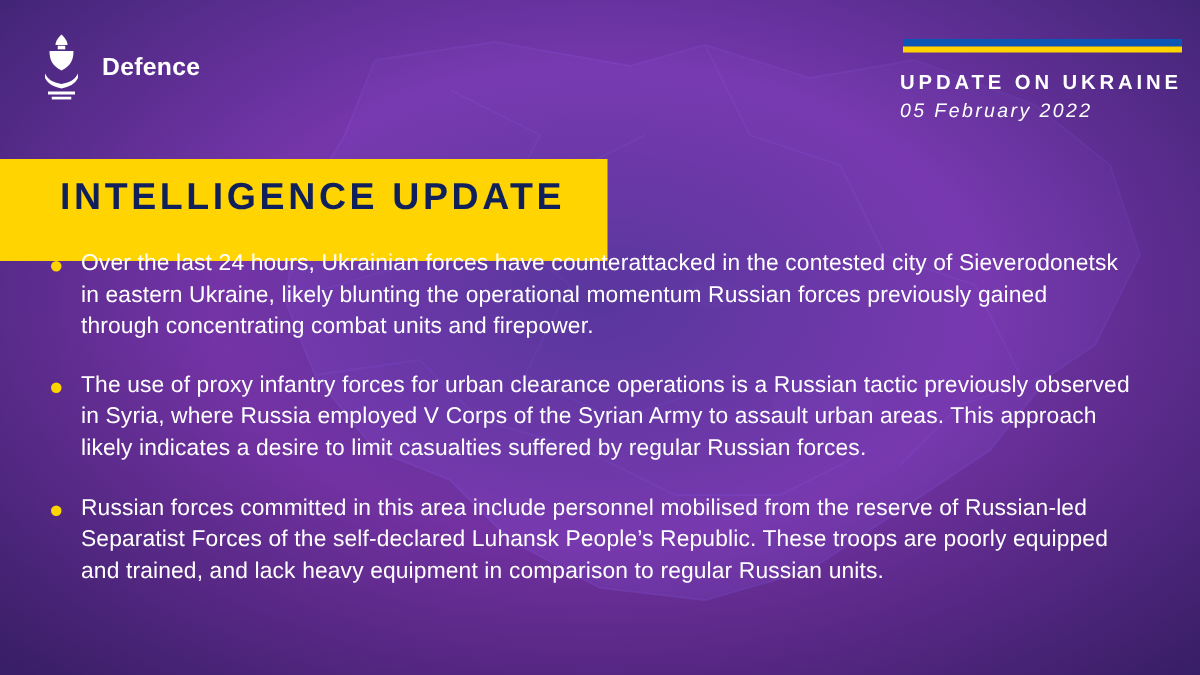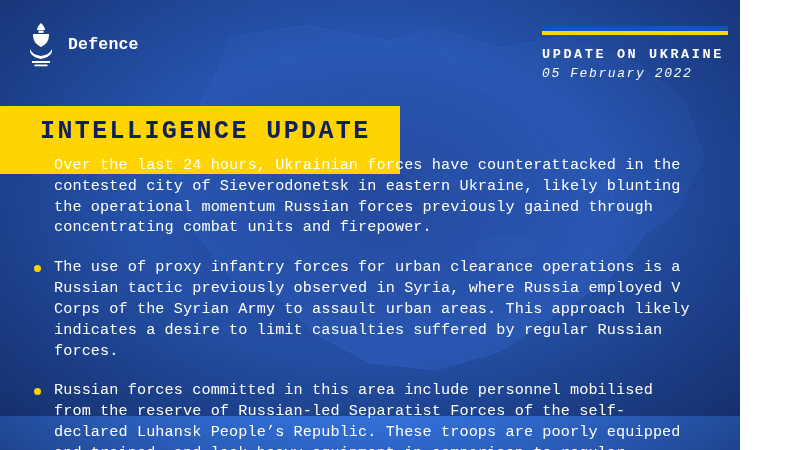--- a/index.html
+++ b/index.html
@@ -3,24 +3,23 @@
 <meta charset="utf-8">
 <style>
   * { box-sizing: border-box; margin: 0; padding: 0; }
   html, body {
     width: 800px; height: 450px;
     overflow: hidden;
     font-family: "Liberation Sans", sans-serif;
   }
   .poster {
     position: relative;
-    width: 740px; height: 450px;
-    background: #3b82f6;
+    width: 800px; height: 450px;
+    background: #d946ef;
     overflow: hidden;
-    font-family: Liberation Mono, monospace;
   }
   
   .map-bg {
     position: absolute;
     inset: 0;
     opacity: 0.5;
   }
   .vignette {
     position: absolute;
     inset: 0;
@@ -90,21 +89,21 @@
     color: #10205a;
     font-size: 25px;
     font-weight: bold;
     letter-spacing: 2.4px;
   }
 
   
   .body {
     position: absolute;
     left: 34px; right: 46px;
-    top: 155px;
+    top: 166px;
   }
   .bullet-row {
     display: flex;
     gap: 13px;
     margin-bottom: 19px;
   }
   .dot {
     flex: 0 0 auto;
     width: 7px; height: 7px;
     border-radius: 50%;

